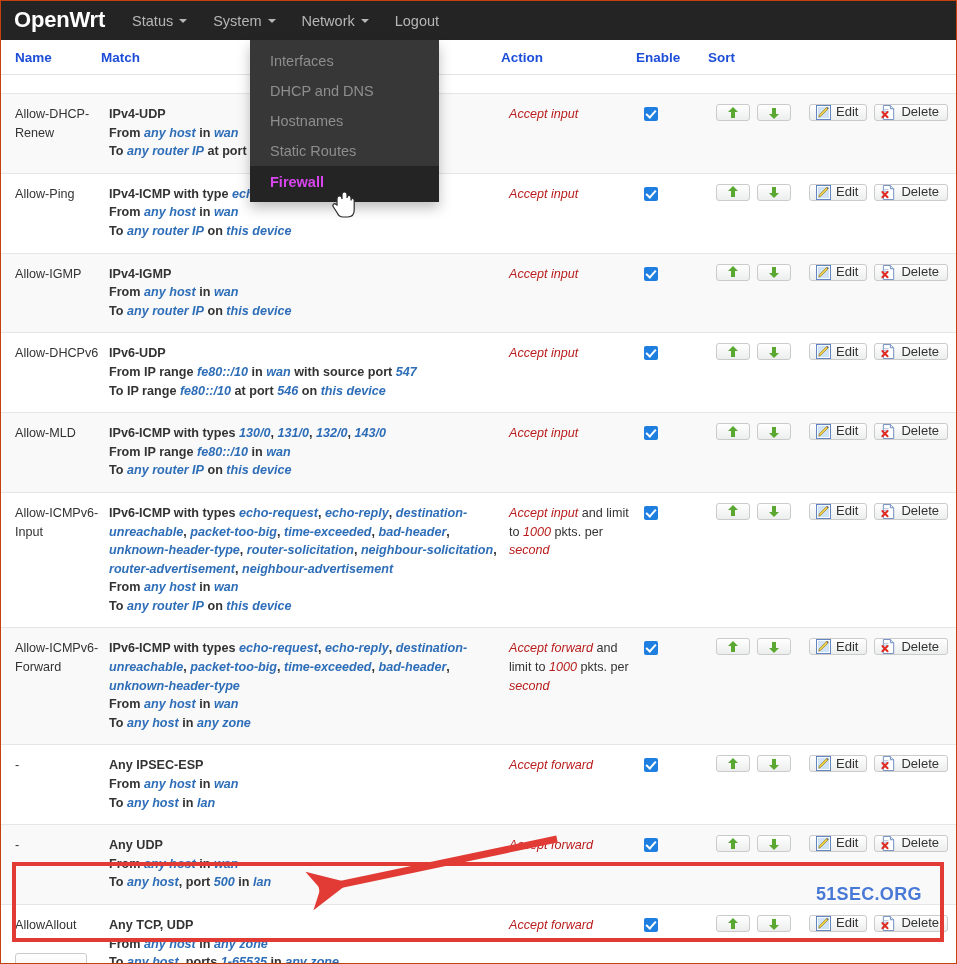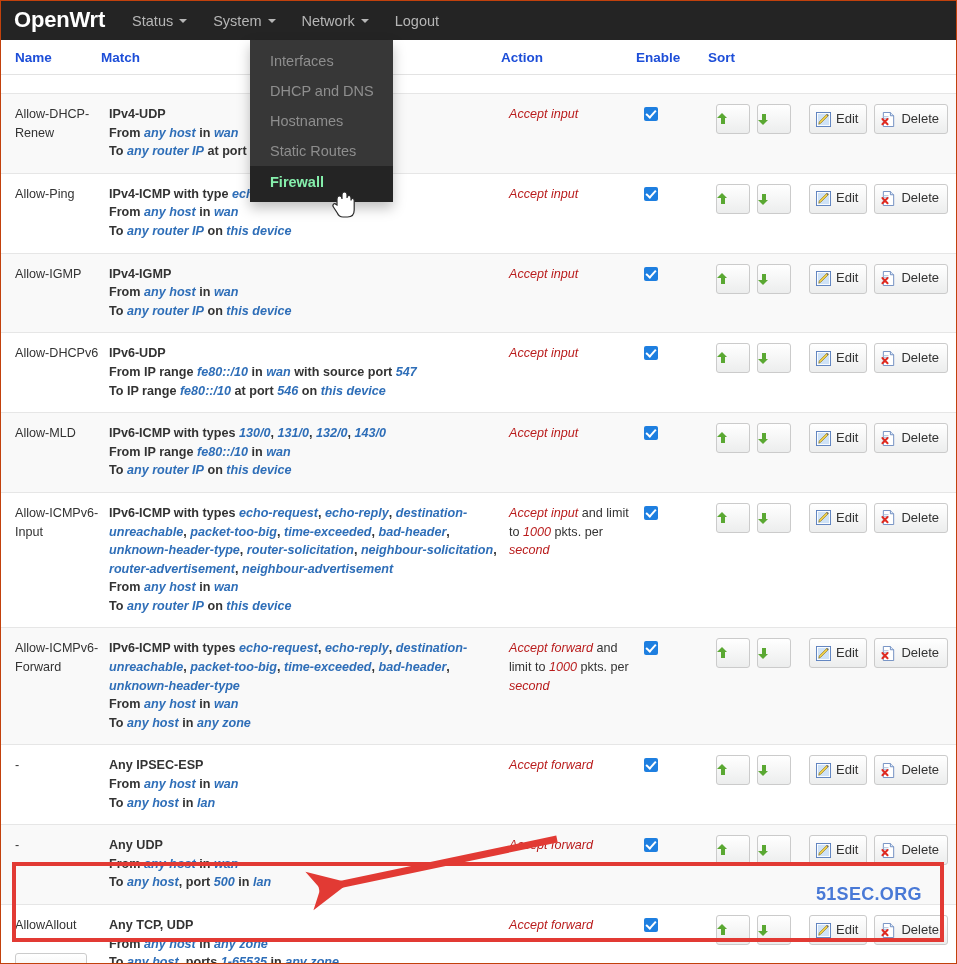--- a/index.html
+++ b/index.html
@@ -54,38 +54,38 @@
     margin-left: 6px;
     border-left: 4px solid transparent;
     border-right: 4px solid transparent;
     border-top: 4px solid #b6b6b6;
   }
   
   .dropdown {
     position: absolute;
     left: 249px;
     top: 39px;
-    width: 143px;
+    width: 189px;
     background: #373737;
     z-index: 40;
     padding: 6px 0 0 0;
     box-shadow: 0 6px 12px rgba(0,0,0,.25);
   }
   .dropdown .ditem {
     display: block;
     color: #8e8e8e;
     font-size: 14.5px;
     padding: 5px 0 5px 20px;
     line-height: 20px;
     cursor: pointer;
     white-space: nowrap;
   }
   .dropdown .ditem.active {
     background: #242424;
-    color: #86efac;
+    color: #d946ef;
     font-weight: bold;
     padding-bottom: 10px;
     padding-top: 6px;
   }
   
   .cursor {
     position: absolute;
     left: 330px;
     top: 190px;
     z-index: 60;
@@ -158,23 +158,23 @@
     width: 4px; height: 8px;
     border: solid #ffffff;
     border-width: 0 2px 2px 0;
     transform: rotate(42deg);
   }
   
   .btns { display: flex; align-items: flex-start; gap: 7px; margin-top: -1px; }
   .btn {
     display: inline-flex;
     align-items: center;
-    justify-content: space-between;
+    justify-content: center;
     gap: 5px;
-    height: 30px;
+    height: 17px;
     box-sizing: border-box;
     padding: 0 10px;
     font-size: 13px;
     color: #333333;
     background: linear-gradient(#ffffff, #eceded);
     border: 1px solid #cbcbcb;
     border-radius: 3px;
     cursor: pointer;
     white-space: nowrap;
   }

